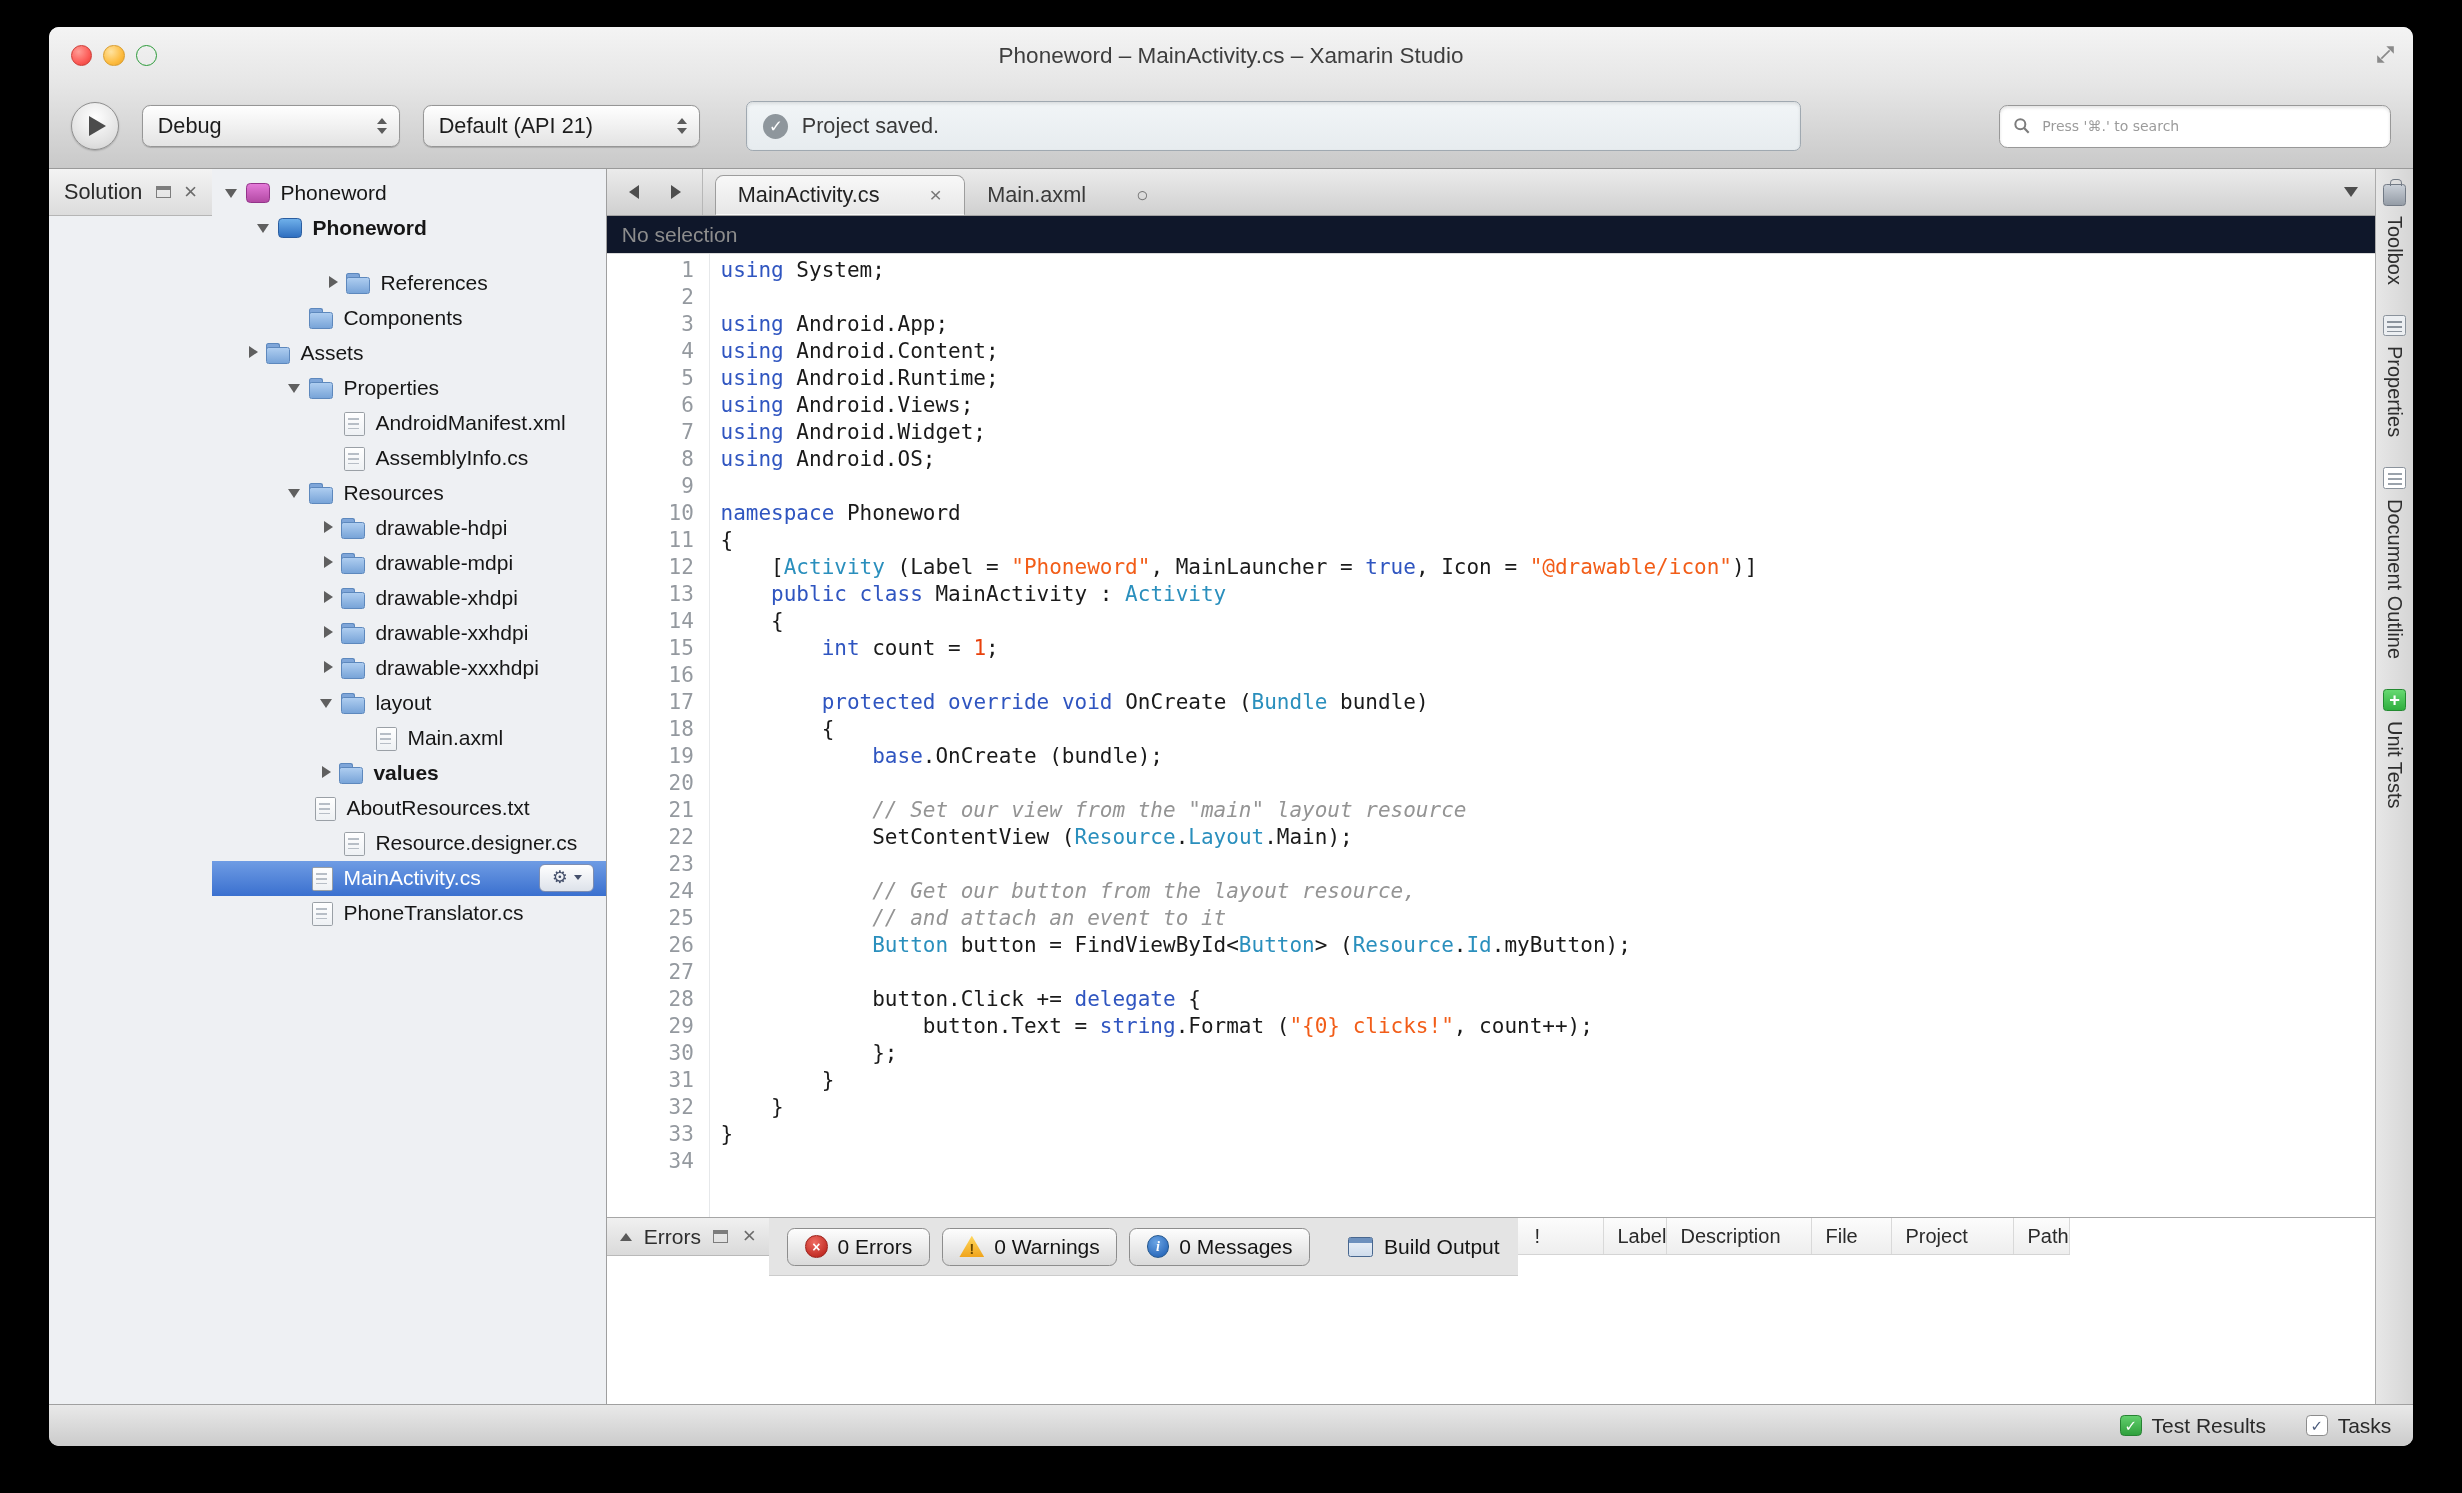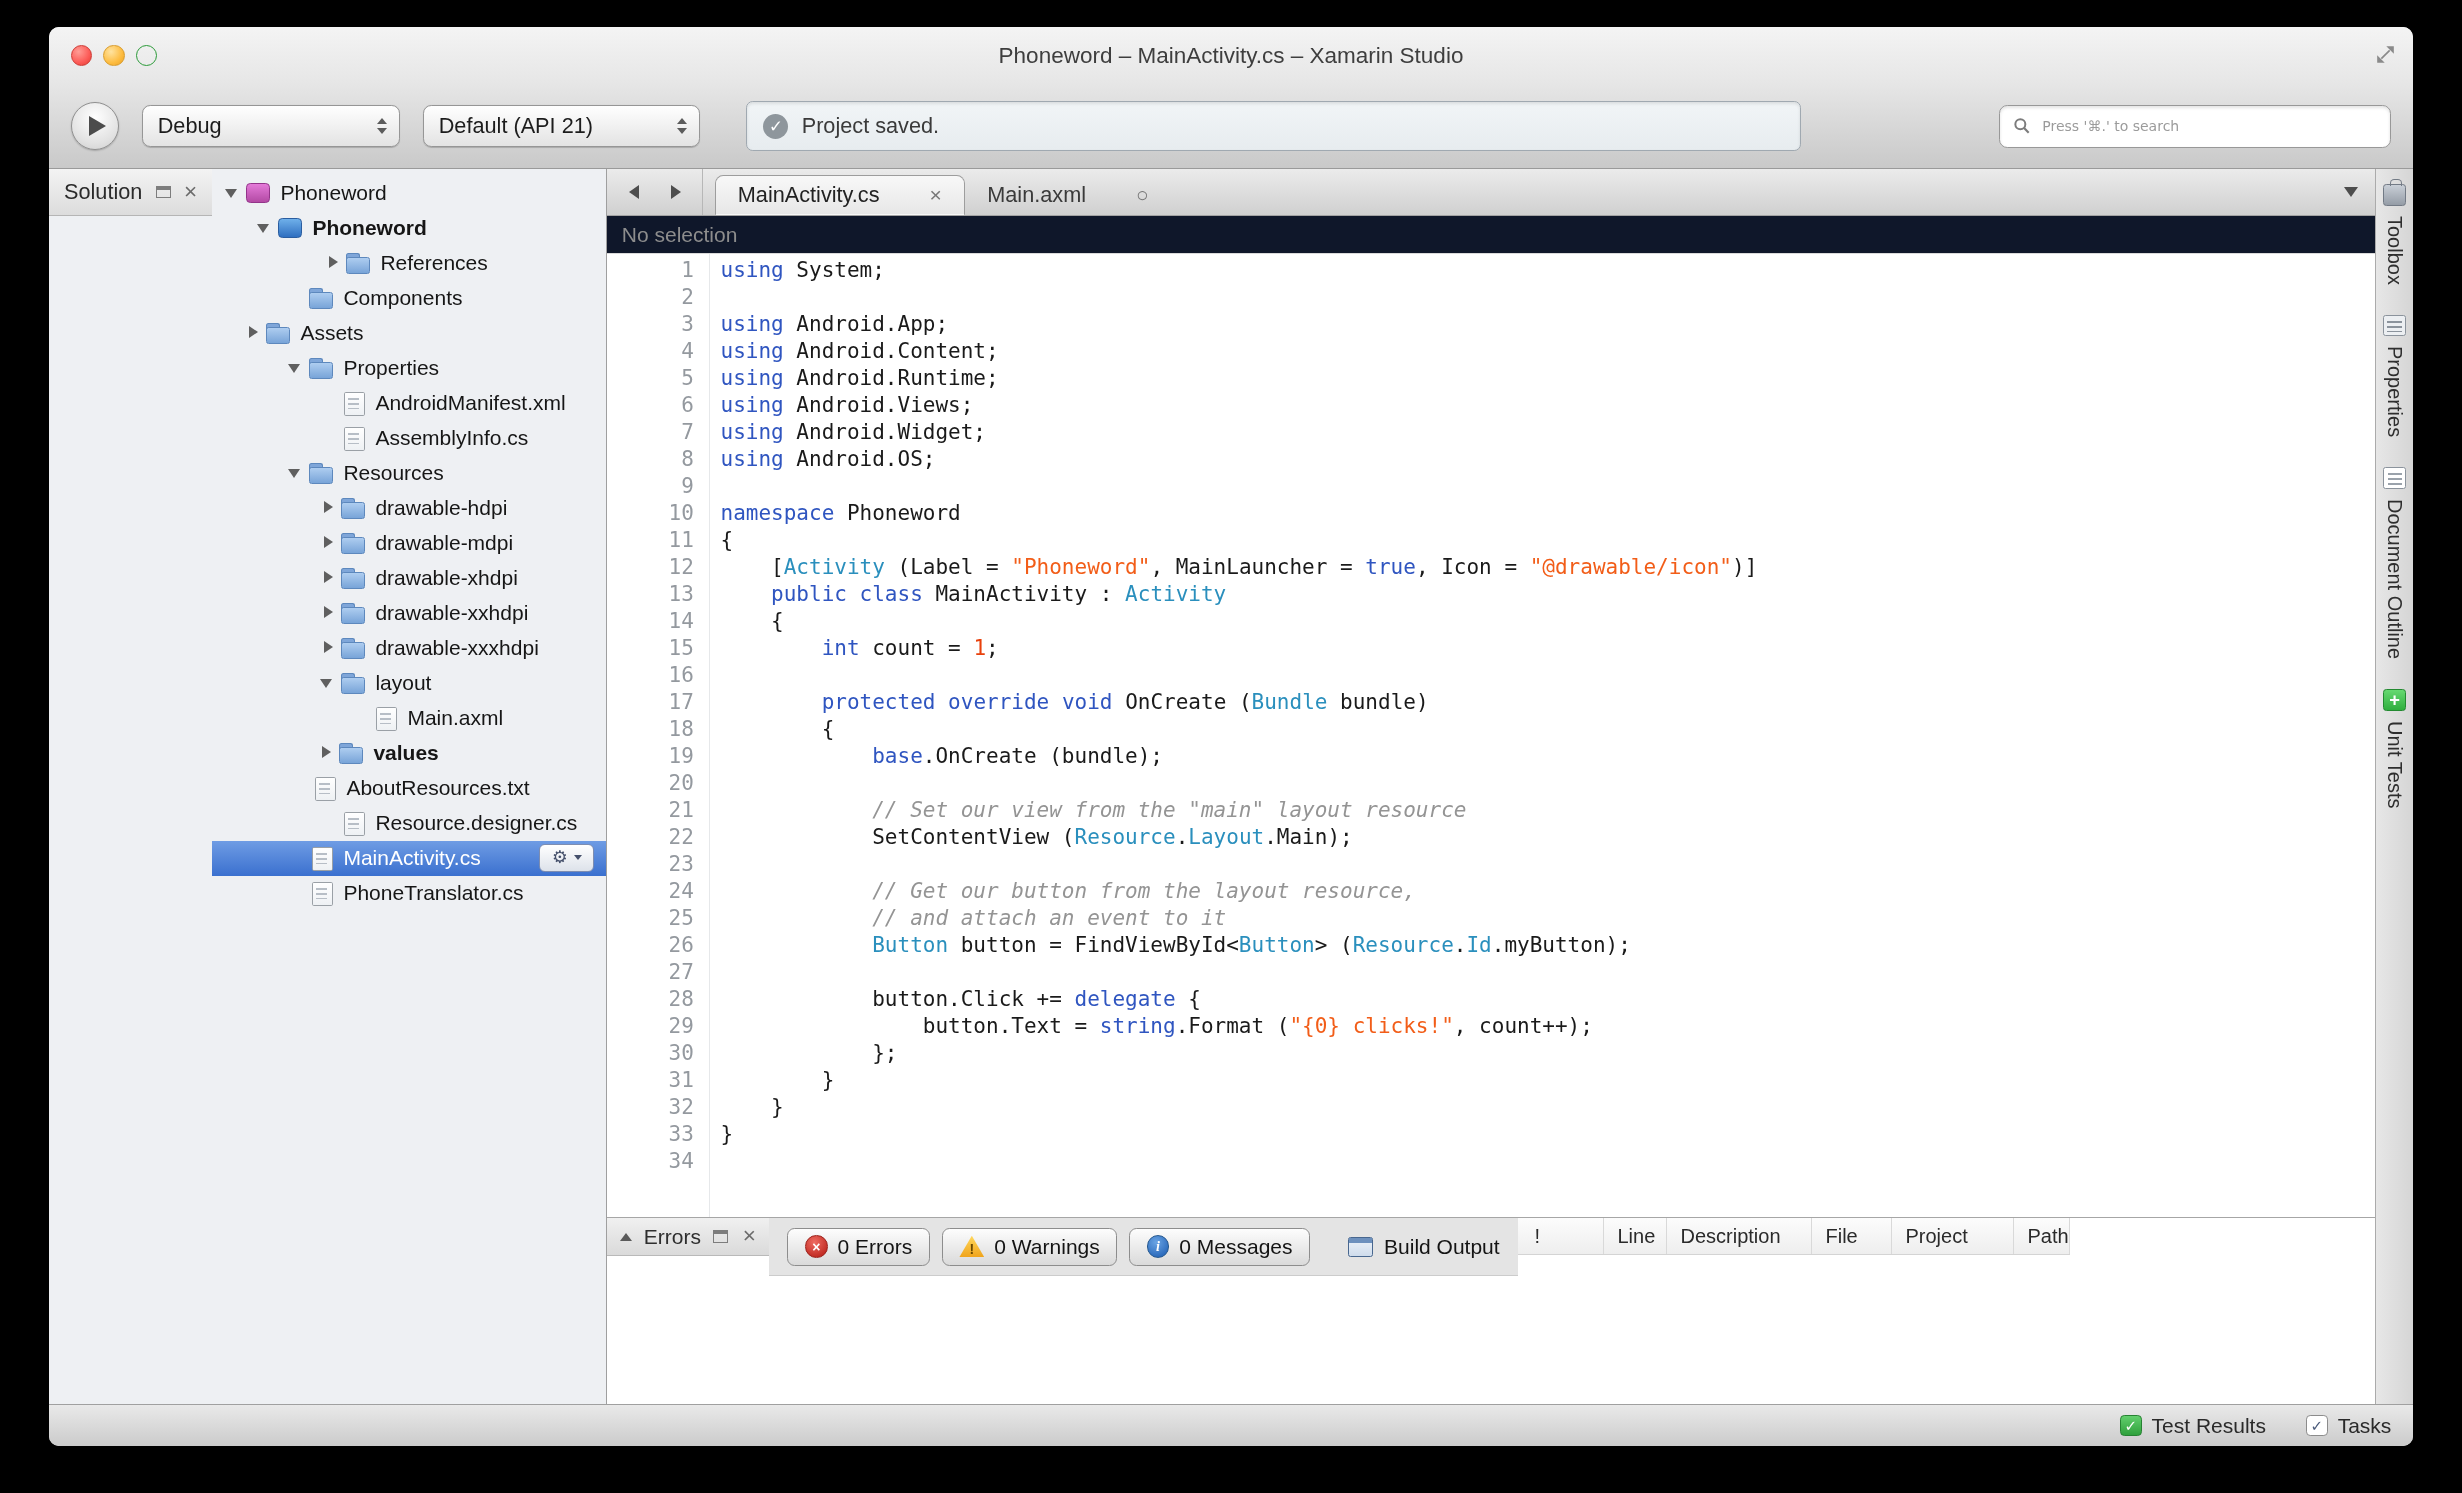--- a/index.html
+++ b/index.html
@@ -234,21 +234,21 @@
             <div class="tree-row" style="padding-left: 10px;">
               <div class="disc open"></div>
               <div class="ticon solution"></div>
               <div class="tlabel">Phoneword</div>
             </div>
             <div class="tree-row" style="padding-left: 42px;">
               <div class="disc open"></div>
               <div class="ticon project"></div>
               <div class="tlabel bold">Phoneword</div>
             </div>
-            <div class="tree-row" style="padding-left: 110px;">
+            <div class="tree-row" style="padding-left: 110px; margin-top: 20px;">
               <div class="disc closed"></div>
               <div class="ticon folder"></div>
               <div class="tlabel">References</div>
             </div>
             <div class="tree-row" style="padding-left: 73px;">
               <div class="disc none"></div>
               <div class="ticon folder"></div>
               <div class="tlabel">Components</div>
             </div>
             <div class="tree-row" style="padding-left: 30px;">
@@ -537,21 +537,21 @@
                   <div class="eb-label">0 Messages</div>
                 </div>
               </div>
             <div class="build-output">
               <span class="bo-icon"></span>
               <span>Build Output</span>
             </div>
           </div>
           <div class="ep-columns">
               <div class="col-cell" style="width: 83px;">!</div>
-              <div class="col-cell" style="width: 63px;">Line</div>
+              <div class="col-cell" style="width: 63px;">Label</div>
               <div class="col-cell" style="width: 145px;">Description</div>
               <div class="col-cell" style="width: 80px;">File</div>
               <div class="col-cell" style="width: 122px;">Project</div>
               <div class="col-cell" style="flex: 1 1 0%;">Path</div>
             </div>
           <div class="ep-empty"></div>
         </div>
       </div>
 
       <div class="right-strip">

